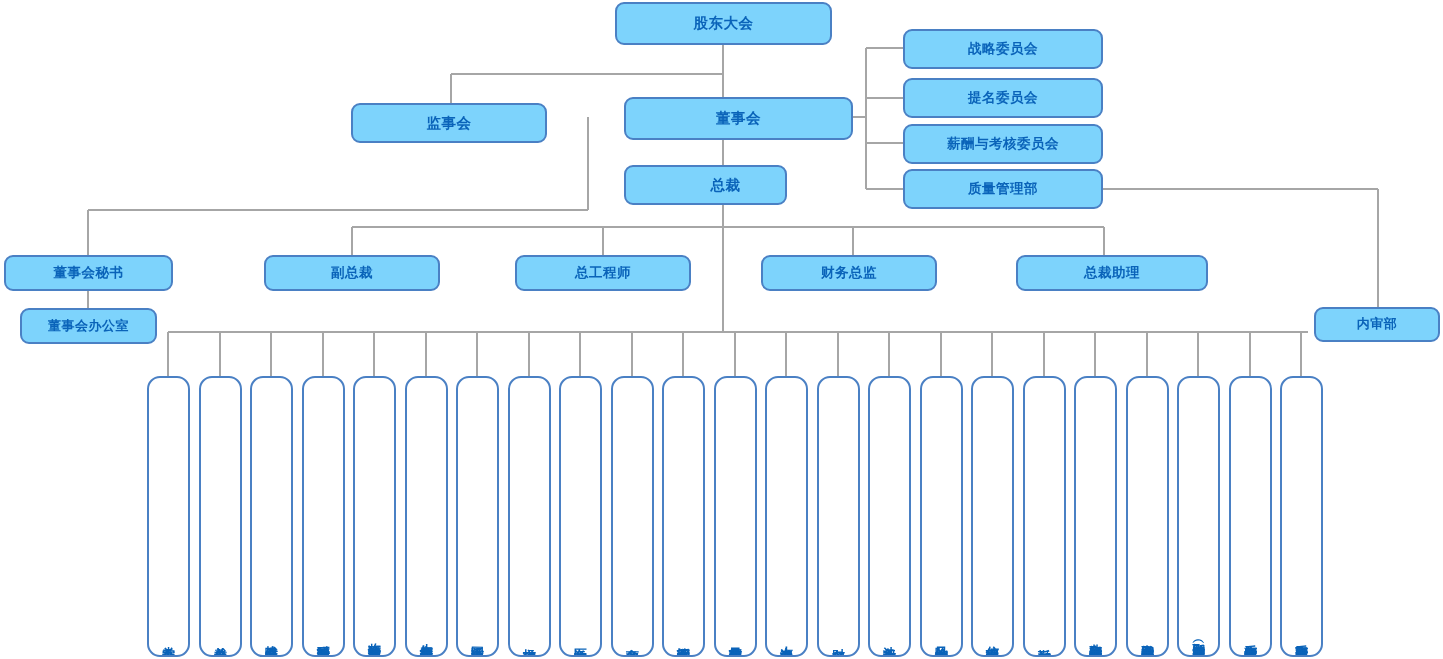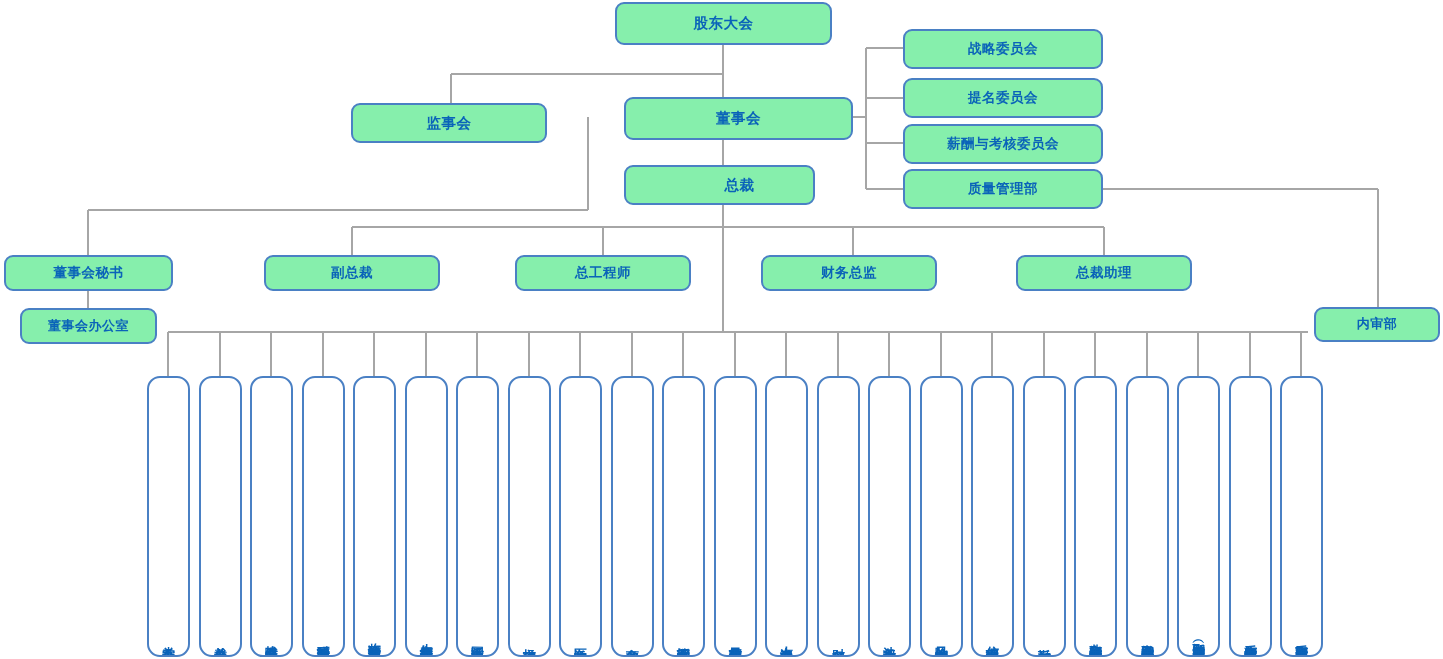--- a/index.html
+++ b/index.html
@@ -20,21 +20,21 @@
     left:0; top:0;
     width:1443px; height:659px;
     pointer-events:none;
   }
   
   .box{
     position:absolute;
     box-sizing:border-box;
     border:2px solid #4a80c4;
     border-radius:9px;
-    background:#86efac;
+    background:#7dd3fc;
     color:#0a63b9;
     font-weight:bold;
     display:flex;
     align-items:center;
     justify-content:center;
     text-align:center;
     letter-spacing:0.5px;
     line-height:1.15;
   }
   .box.top{ font-size:14.5px; }
@@ -139,21 +139,21 @@
   </div>
 
   <div class="box top" style="left:351px; top:103px; width:196px; height:40px;">
     <span>监事会</span>
   </div>
 
   <div class="box top" style="left:624px; top:97px; width:229px; height:43px;">
     <span>董事会</span>
   </div>
 
-  <div class="box top" style="left:624px; top:165px; width:191px; height:40px;padding-left:40px;">
+  <div class="box top" style="left:624px; top:165px; width:163px; height:40px;padding-left:40px;">
     <span>总裁</span>
   </div>
 
   <div class="box comm" style="left:903px; top:29px; width:200px; height:40px;">
     <span>战略委员会</span>
   </div>
   <div class="box comm" style="left:903px; top:78px; width:200px; height:40px;">
     <span>提名委员会</span>
   </div>
   <div class="box comm" style="left:903px; top:124px; width:200px; height:40px;">
@@ -168,21 +168,21 @@
   </div>
   <div class="box mid" style="left:264px; top:255px; width:176px; height:36px;">
     <span>副总裁</span>
   </div>
   <div class="box mid" style="left:515px; top:255px; width:176px; height:36px;">
     <span>总工程师</span>
   </div>
   <div class="box mid" style="left:761px; top:255px; width:176px; height:36px;border-radius:9px;">
     <span>财务总监</span>
   </div>
-  <div class="box mid" style="left:1016px; top:255px; width:176px; height:36px;">
+  <div class="box mid" style="left:1016px; top:255px; width:192px; height:36px;">
     <span>总裁助理</span>
   </div>
 
   <div class="box small" style="left:20px; top:308px; width:137px; height:36px;">
     <span>董事会办公室</span>
   </div>
   <div class="box small" style="left:1314px; top:307px; width:126px; height:35px;">
     <span>内审部</span>
   </div>
 

